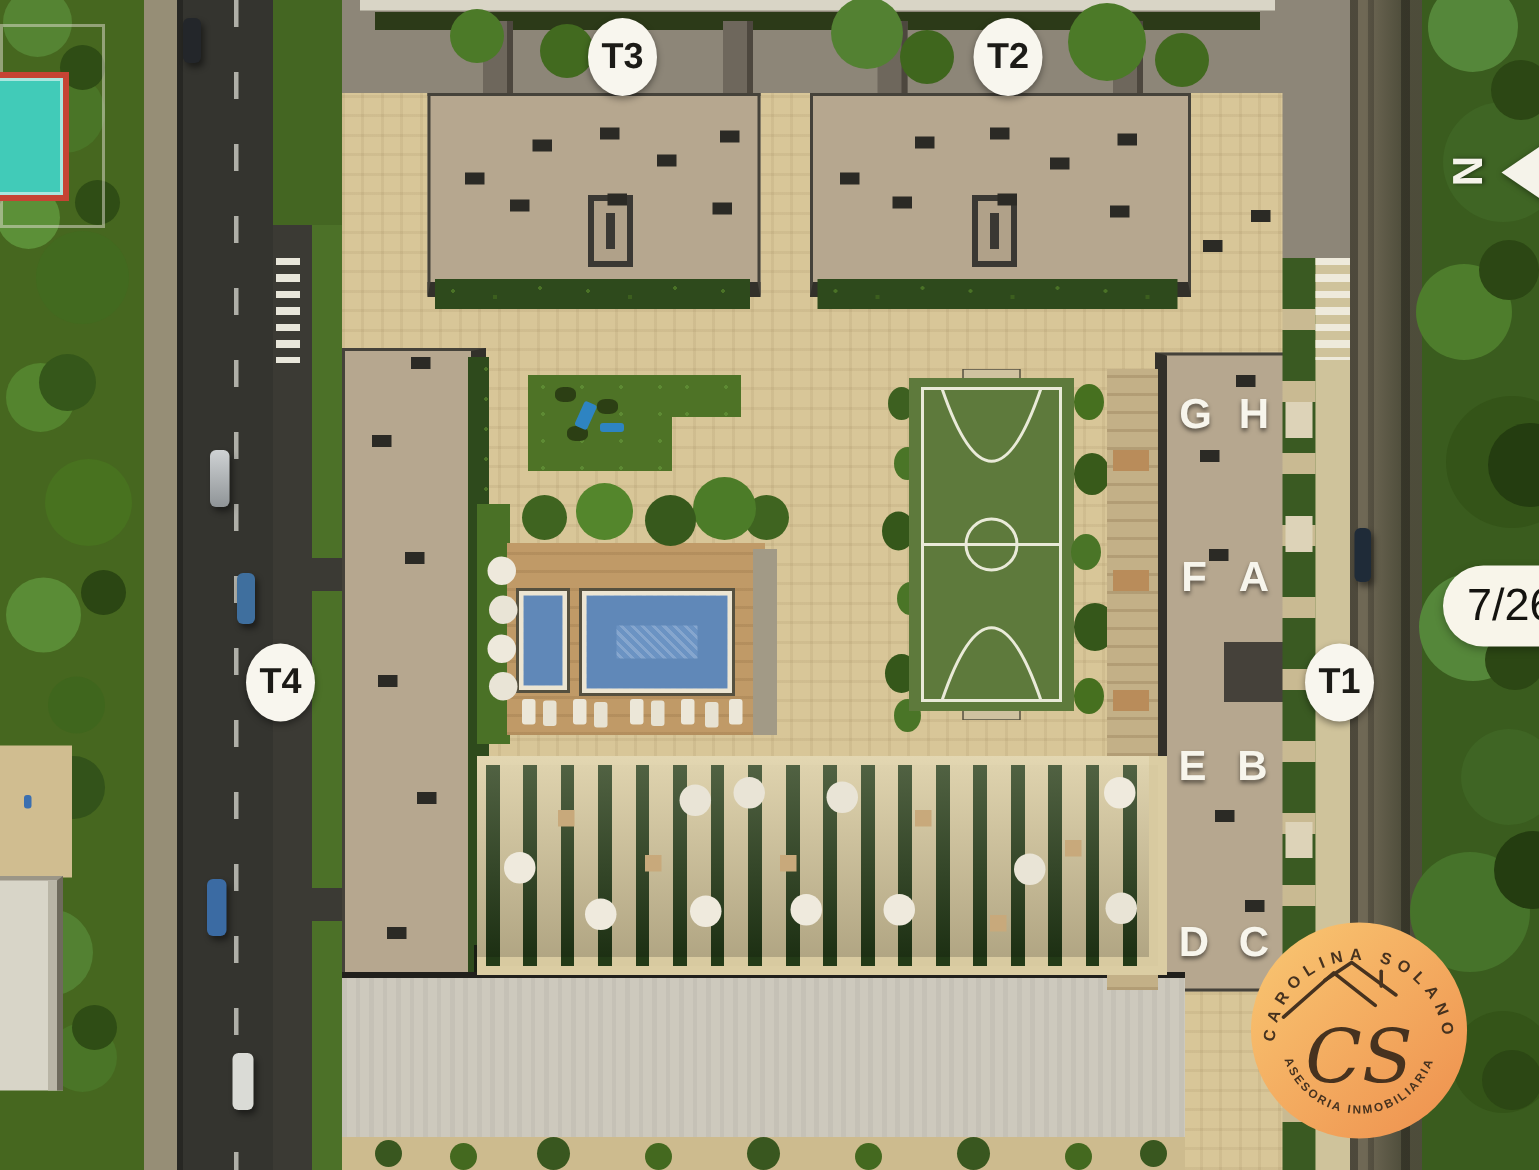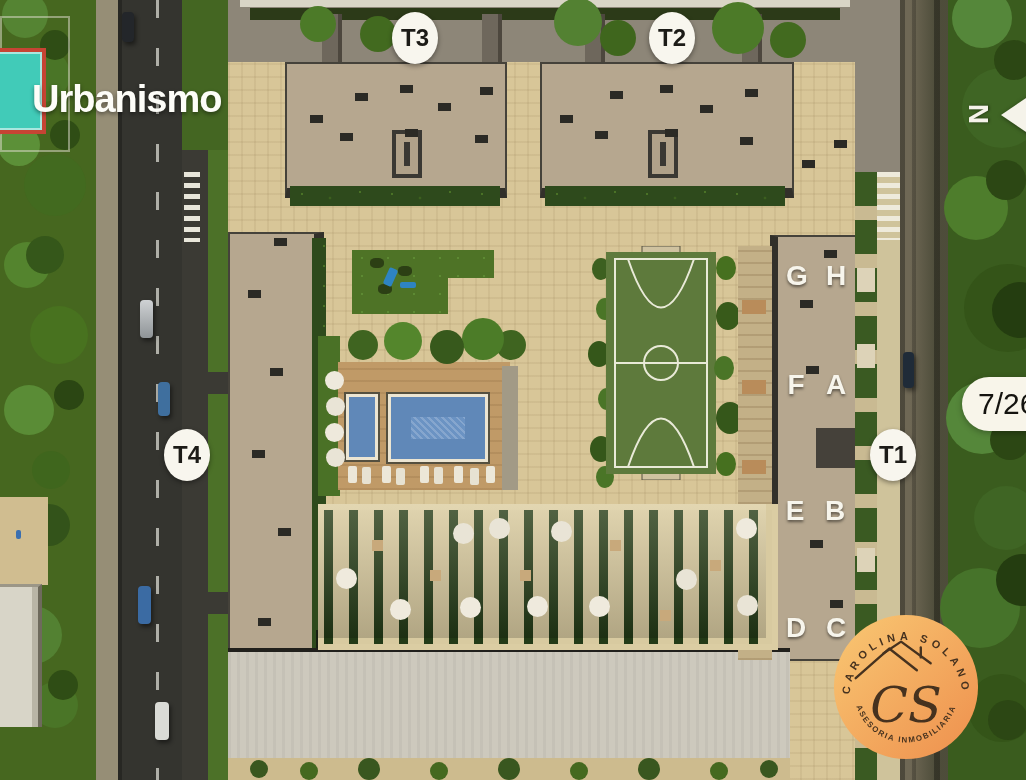--- a/index.html
+++ b/index.html
@@ -250,21 +250,20 @@
   <div class="abs right-hedges"></div>
   <div class="abs right-sidewalk"></div>
   <div class="abs cross-right"></div>
   <div class="abs" id="connectors"></div>
   <div class="abs road-right"></div>
   <div class="car" style="left:903px;top:352px;width:11px;height:36px;background:#1f2b38;"></div>
   <div class="abs right-green"></div>
   <div class="blob" id="trees-right-a"></div>
   <div class="blob" id="trees-right-b"></div>
 
-  <div class="abs title">Urbanismo</div>
 
   <div class="abs badge" style="left:392px;top:12px;">T3</div>
   <div class="abs badge" style="left:649px;top:12px;">T2</div>
   <div class="abs badge" style="left:164px;top:429px;">T4</div>
   <div class="abs badge" style="left:870px;top:429px;">T1</div>
 
   <div class="abs unit" style="left:797px;top:276px;">G</div>
   <div class="abs unit" style="left:836px;top:276px;">H</div>
   <div class="abs unit" style="left:796px;top:385px;">F</div>
   <div class="abs unit" style="left:836px;top:385px;">A</div>

